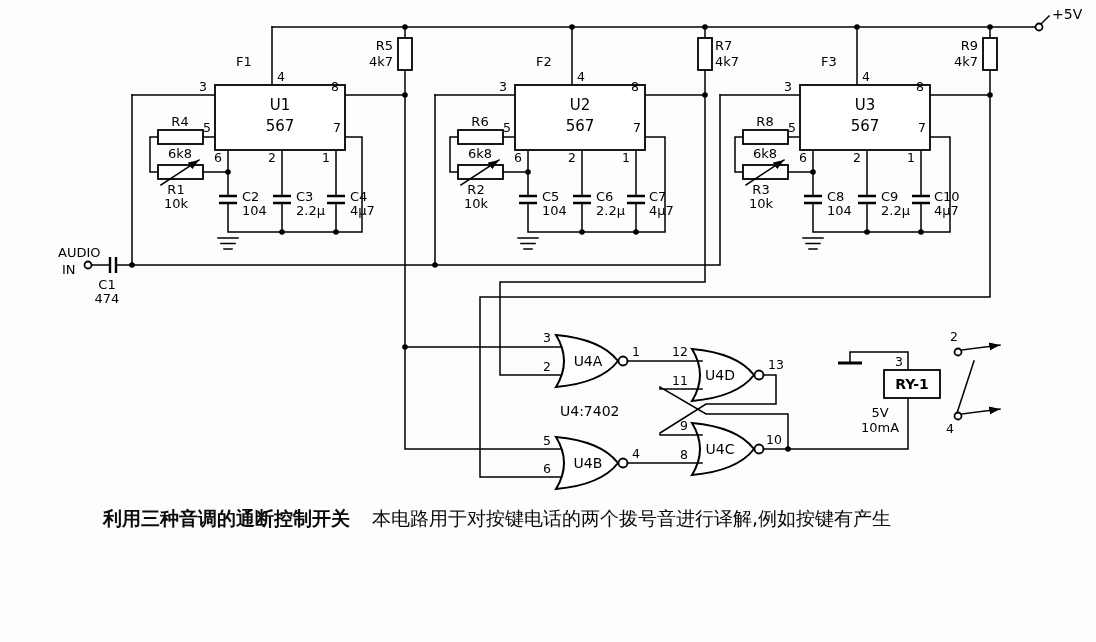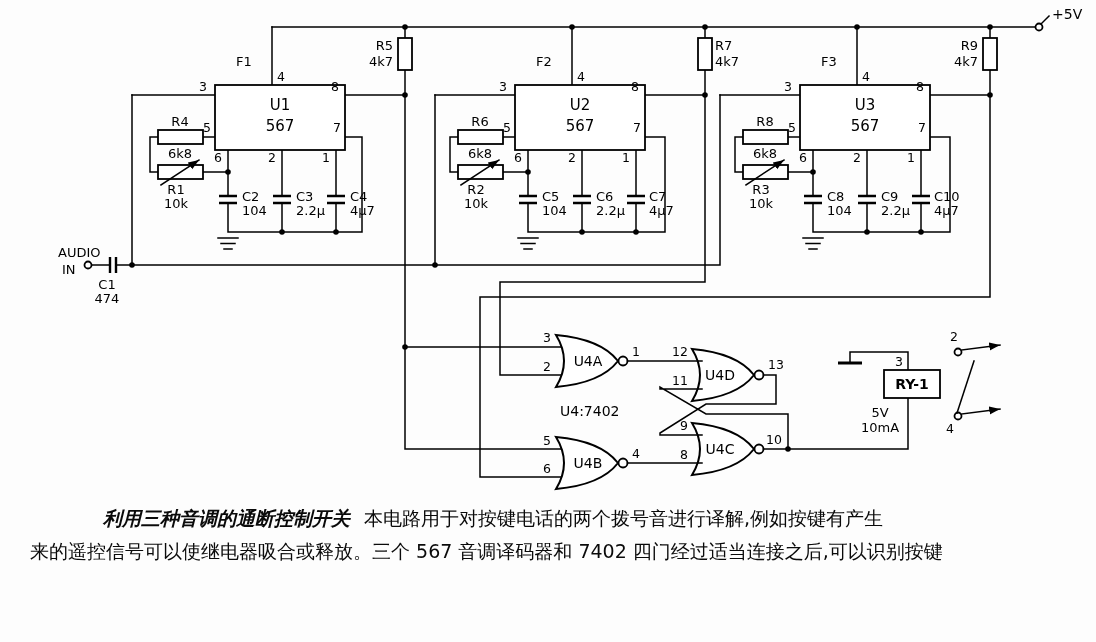--- a/index.html
+++ b/index.html
@@ -13,21 +13,21 @@
   .j{fill:#000;stroke:none;}
   .t{font-size:13px;}
   .tp{font-size:12.5px;}
   .tic{font-size:15px;}
   .tg{font-size:14px;}
   .te{text-anchor:end;}
   .tm{text-anchor:middle;}
   .b{font-weight:bold;}
   #caption{position:absolute;left:30px;top:502px;width:1046px;font-size:19px;line-height:33px;color:#0a0a0a;}
   #caption .line1{padding-left:73px;}
-  #caption .title{font-weight:bold;margin-right:14px;font-style:italic;}
+  #caption .title{font-weight:bold;margin-right:22px;}
 </style>
 </head>
 <body>
 
 <svg width="1096" height="500" viewBox="0 0 1096 500">
   <defs>
     <marker id="arr" viewBox="0 0 10 10" refX="8" refY="3" markerWidth="9" markerHeight="9" orient="auto">
       <path d="M0,0 L8,3 L0,6 Z" fill="#000"></path>
     </marker>
   </defs>
@@ -221,14 +221,13 @@
       <circle cx="921" cy="232" r="2.8"></circle>
     <circle cx="132" cy="265" r="2.8"></circle>
       <circle cx="435" cy="265" r="2.8"></circle>
     <circle cx="405" cy="347" r="2.8"></circle>
       <circle cx="788" cy="449" r="2.8"></circle>
   </g>
 </svg>
 
 <div id="caption">
   <div class="line1"><span class="title">利用三种音调的通断控制开关</span><span>本电路用于对按键电话的两个拨号音进行译解,例如按键有产生</span></div>
-  <div>来的遥控信号可以使继电器吸合或释放。三个 567 音调译码器和 7402 四门经过适当连接之后,可以识别按键</div>
 </div>
 
 </body></html>

